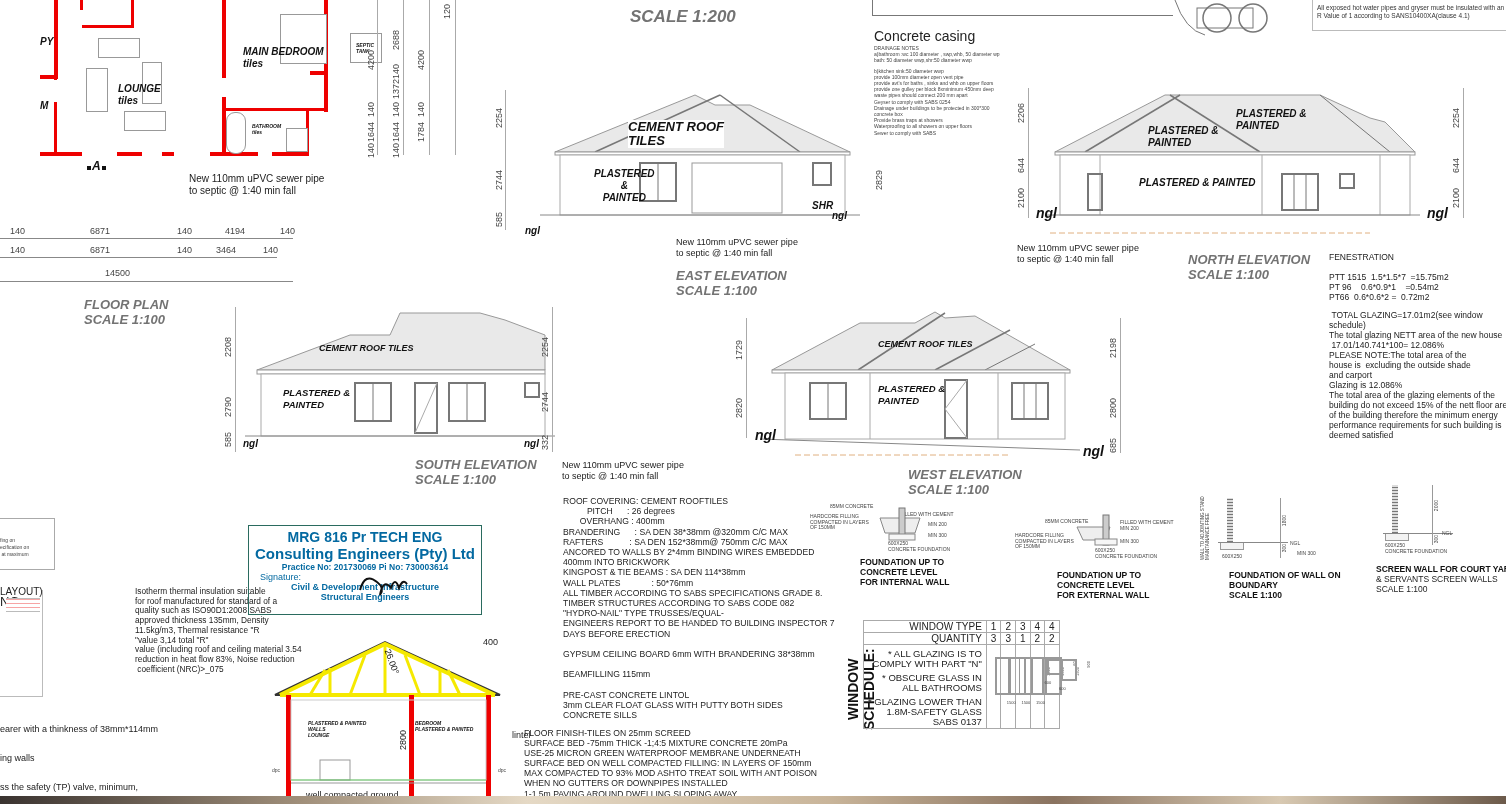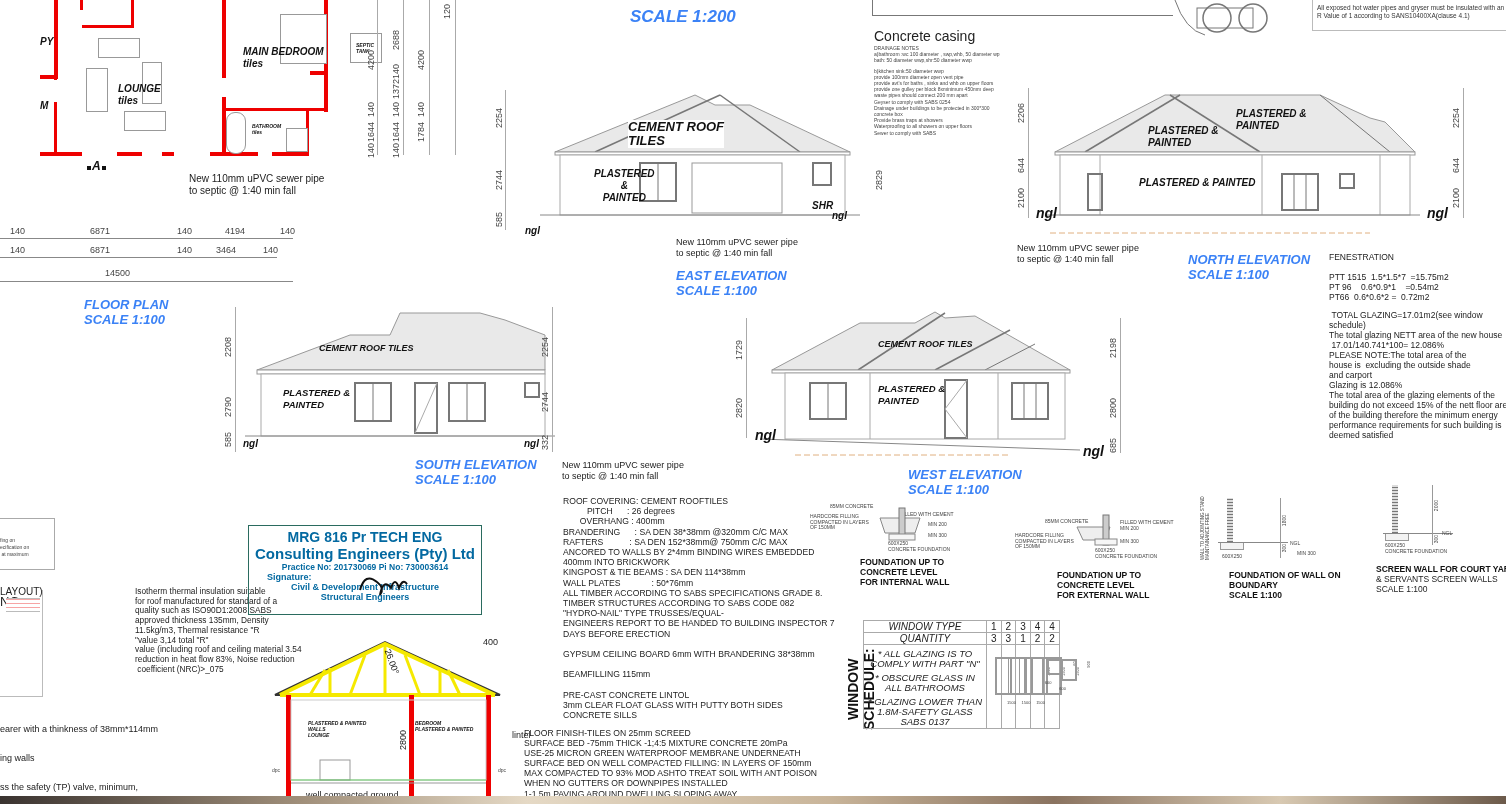--- a/index.html
+++ b/index.html
@@ -1,31 +1,31 @@
 <!DOCTYPE html>
 <html><head>
 <meta charset="utf-8">
 <style>
   html, body { margin:0; padding:0; }
   body { width:1506px; height:804px; position:relative; overflow:hidden; background:#ffffff; font-family:"Liberation Sans", sans-serif; color:#222; }
   .abs { position:absolute; }
-  .title-it { font-family:"Liberation Sans", sans-serif; font-weight:bold; font-style:italic; color:#3b82f6; }
+  .title-it { font-family:"Liberation Sans", sans-serif; font-weight:bold; font-style:italic; color:#737373; }
   .t-bold { font-weight:bold; color:#111; }
   .small { font-size:7px; line-height:8px; color:#444; }
   .txt { font-size:10px; line-height:12px; color:#222; }
   .txt9 { font-size:9px; line-height:11px; color:#222; }
   .label-it { font-weight:bold; font-style:italic; font-size:10px; line-height:12px; color:#111; }
   .dim { font-size:9px; color:#444; }
   .vdim { font-size:9px; color:#444; writing-mode:vertical-rl; transform:rotate(180deg); }
   .wall { position:absolute; border:1px solid #999; background:#fff; }
   .red { background:#e00; position:absolute; }
   svg { position:absolute; overflow:visible; }
   table.ws { border-collapse:collapse; font-size:10px; color:#222; }
   table.ws td { border:1px solid #aaa; padding:0 4px; height:11px; line-height:11px; text-align:center; }
-  table.ws td.l { text-align:center;font-style:italic; }
+  table.ws td.l { text-align:right; }
   .stamp { position:absolute; border:1.5px solid #2a6b5f; color:#0369a1; text-align:center; }
   .photo { position:absolute; left:0; top:796px; width:1506px; height:8px; background:linear-gradient(90deg,#3a3330,#a08f7a 20%,#e5d9c5 35%,#c9b59a 55%,#8a7360 70%,#d8c9b2 85%,#6c5a4a); }
 </style>
 </head>
 <body>
 
 <div class="abs" style="left:0;top:0;width:340px;height:180px;margin-left:40px;">
 
   <div class="red" style="left:14px;top:0;width:4px;height:75px;"></div>
   <div class="red" style="left:0;top:75px;width:18px;height:4px;"></div>
@@ -525,21 +525,21 @@
 11.5kg/m3, Thermal resistance "R
 "value 3,14 total "R"
 value (including roof and ceiling material 3.54
 reduction in heat flow 83%, Noise reduction
  coefficient (NRC)&gt;_075</div>
 
 <div class="stamp" style="left:248px;top:525px;width:232px;height:88px;">
   <div style="font-size:14px;font-weight:bold;margin-top:3px;">MRG 816 Pr TECH ENG</div>
   <div style="font-size:15px;font-weight:bold;">Consulting Engineers (Pty) Ltd</div>
   <div style="font-size:8.5px;font-weight:bold;">Practice No: 201730069  Pi No: 730003614</div>
-  <div style="font-size:9px;font-weight:bold;text-align:left;margin-left:18px;">Signature:</div>
+  <div style="font-size:9px;font-weight:normal;text-align:left;margin-left:11px;">Signature:</div>
   <div style="font-size:9px;font-weight:bold;">Civil &amp; Development Infrastructure</div>
   <div style="font-size:9px;font-weight:bold;">Structural Engineers</div>
 </div>
 <svg style="left:355px;top:570px;" width="60" height="30">
   <path d="M5,20 Q10,2 22,12 Q30,18 25,25 Q28,8 36,18 Q40,6 44,18 Q48,8 52,14" fill="none" stroke="#111" stroke-width="2"></path>
 </svg>
 
 <div class="abs" style="left:270px;top:640px;width:250px;height:160px;">
   <svg width="250" height="160">
     <polygon points="5,55 115,2 230,55" fill="none" stroke="#333" stroke-width="2"></polygon>

